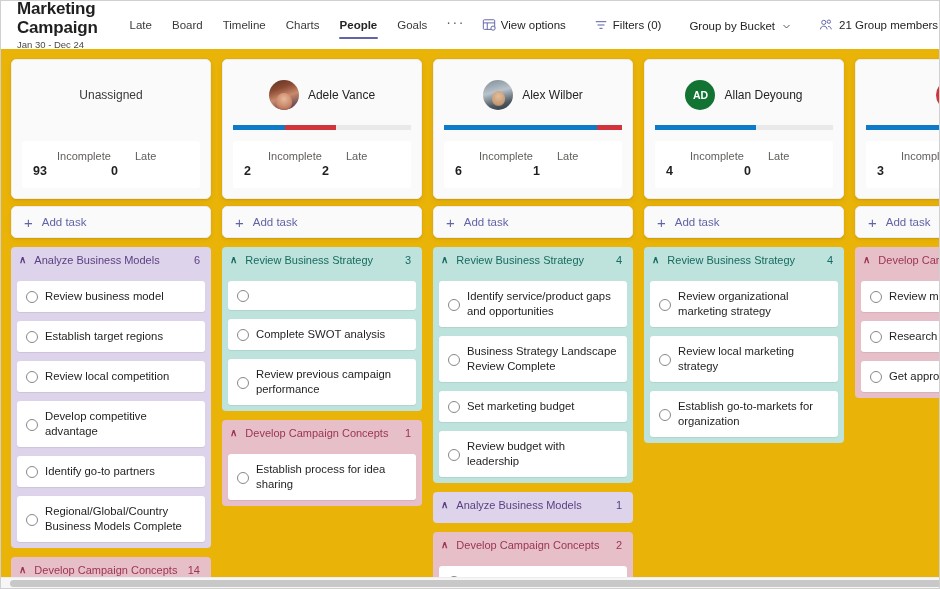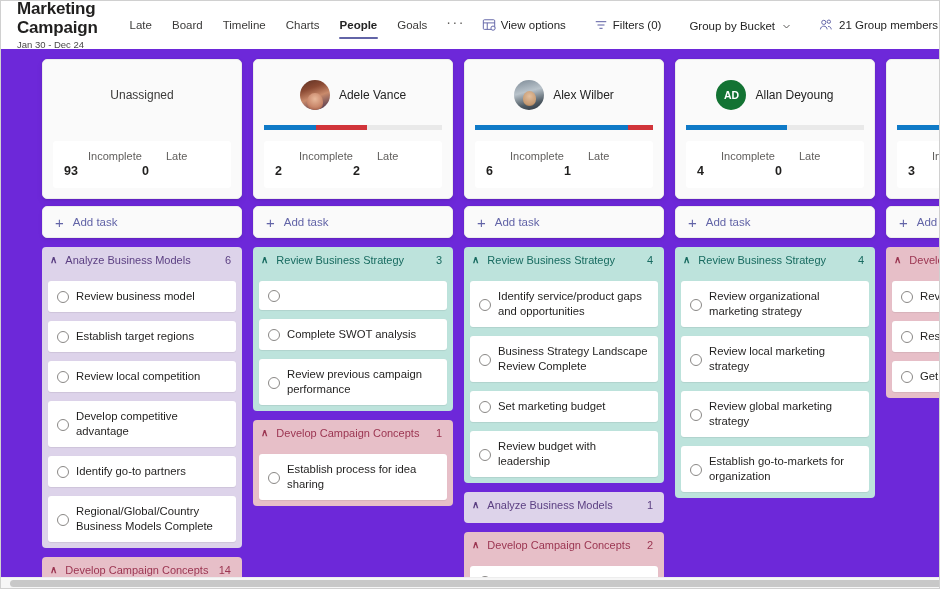--- a/index.html
+++ b/index.html
@@ -72,23 +72,22 @@
   .chev { font-size: 8px; color: #484644; margin-left: 2px; }
   .hr-ellipsis {
     font-size: 14px; color: #605e5c; letter-spacing: 1.5px;
     padding: 0 6px 6px 6px; cursor: pointer;
   }
 
   
   #board-wrap {
     position: absolute;
     top: 48px; left: 0; right: 0; bottom: 0;
-    background: #6d28d9;
+    background: #eab308;
     overflow: hidden;
-    padding-left: 31px;
   }
   #board {
     display: flex;
     align-items: flex-start;
     padding: 10px 0 0 10px;
     gap: 11px;
     height: 100%;
   }
   .column {
     width: 200px;
@@ -537,24 +536,20 @@
               <div class="task">
                 <div class="task-circle"></div>
                 <div class="task-title">Review organizational marketing strategy</div>
               </div>
               <div class="task">
                 <div class="task-circle"></div>
                 <div class="task-title">Review local marketing strategy</div>
               </div>
               <div class="task">
                 <div class="task-circle"></div>
-                <div class="task-title">Review global marketing strategy</div>
-              </div>
-              <div class="task">
-                <div class="task-circle"></div>
                 <div class="task-title">Establish go-to-markets for organization</div>
               </div>
             </div>
           </div>
         </div>
         <div class="column">
           <div class="person-card">
             <div class="person-top">
               <div class="avatar" style="background: rgb(209, 52, 56);">BJ</div>
               <div class="person-name"></div>

